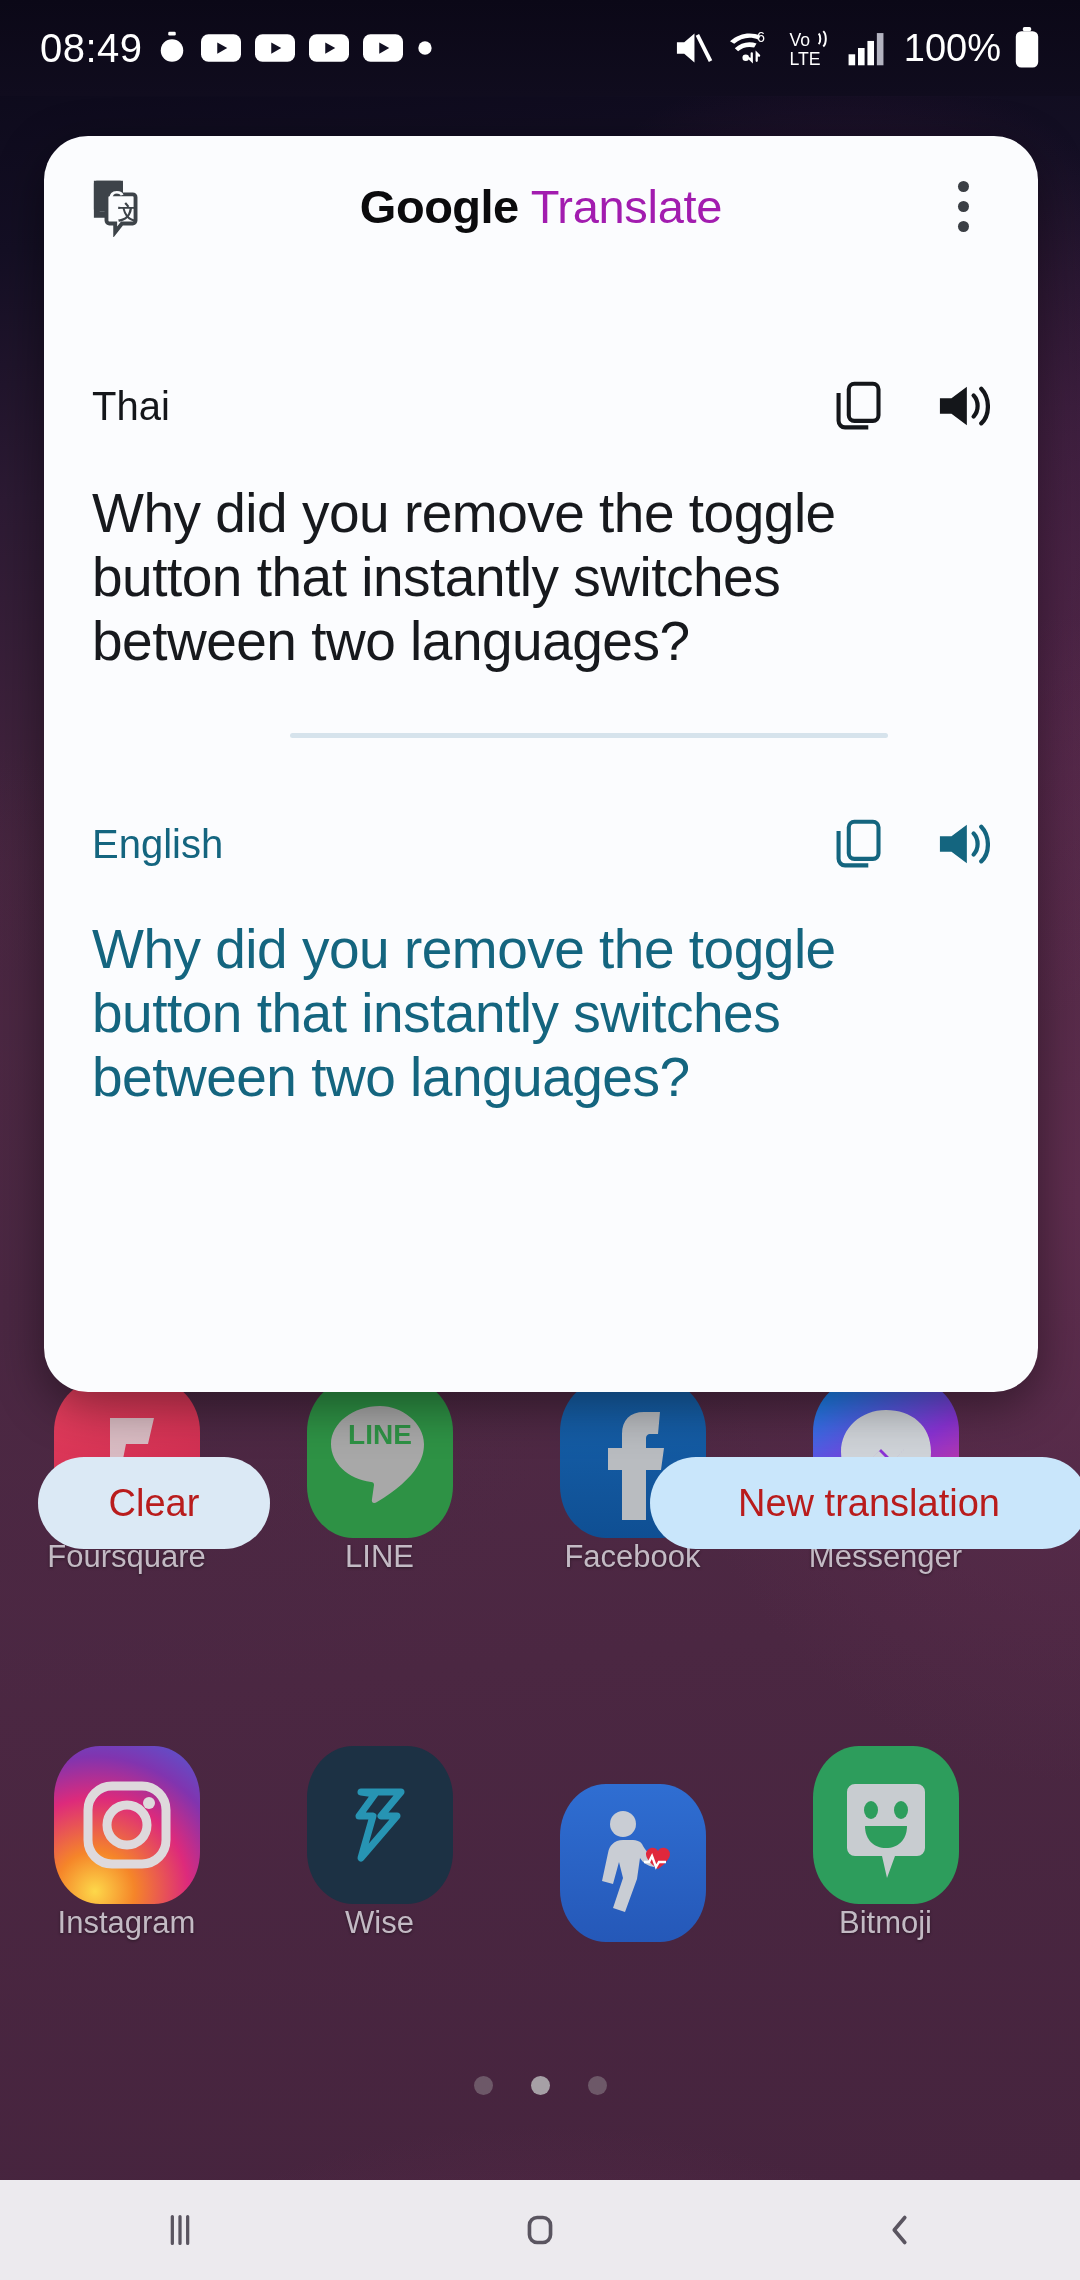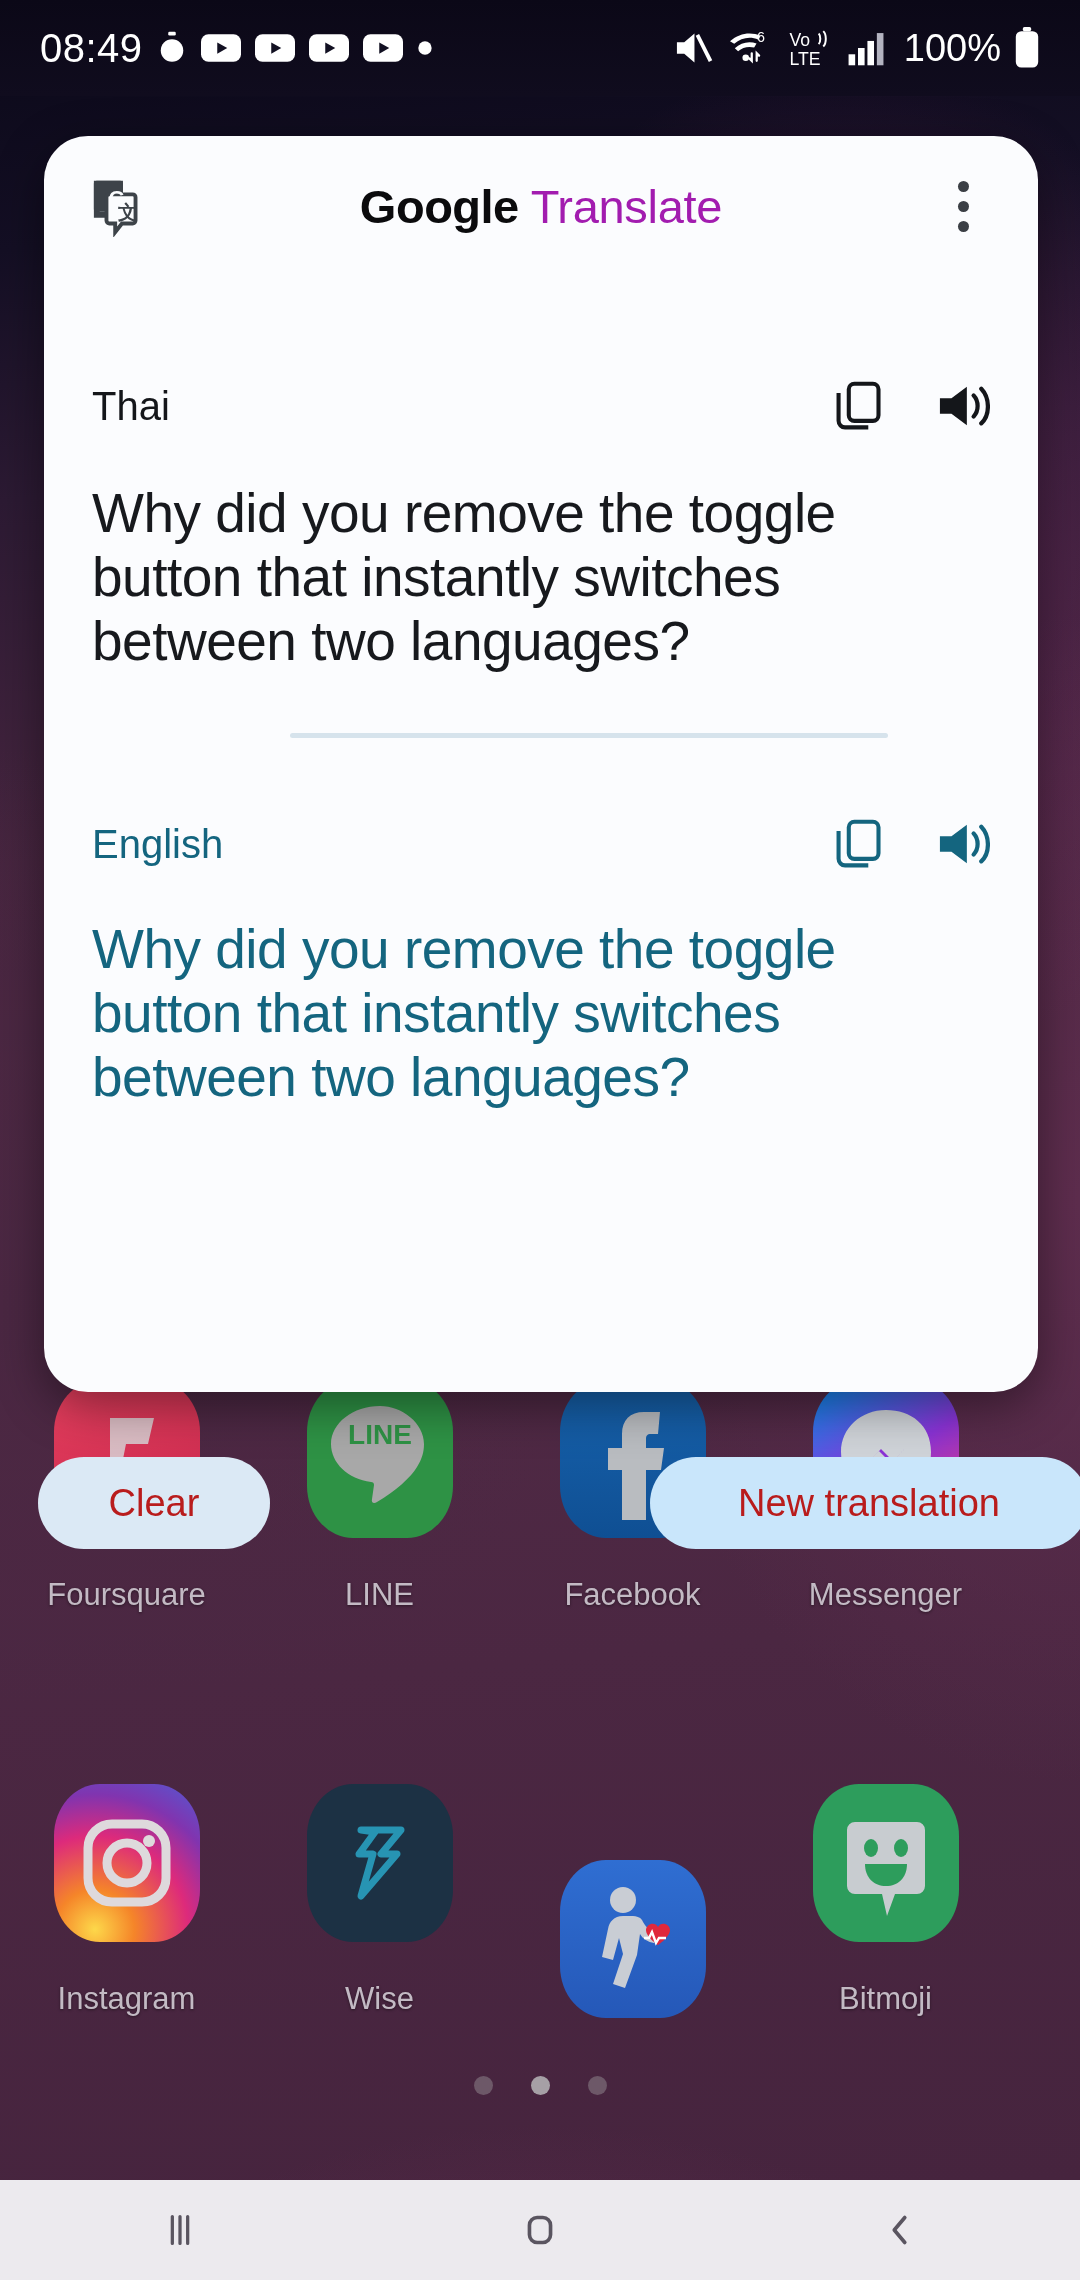--- a/index.html
+++ b/index.html
@@ -86,24 +86,24 @@
     position:absolute;height:92px;border-radius:52px;
     display:flex;align-items:center;justify-content:center;
     font-size:38px;color:#b91c1c;box-sizing:border-box;
   }
   .pill-clear{left:38px;top:1457px;width:232px;background:#dbe9f5;}
   .pill-new{left:650px;top:1457px;width:438px;background:#c9e6fb;}
 
   
   .apps{position:absolute;left:0;top:1380px;width:1080px;}
   .row{display:flex;}
-  .app{width:253px;display:flex;flex-direction:column;align-items:center;gap:20px;}
+  .app{width:253px;display:flex;flex-direction:column;align-items:center;}
   .app-icon{width:146px;height:158px;border-radius:46px/52px;position:relative;overflow:hidden;}
   .app-label{
-    margin-top:18px;font-size:31px;color:#c3bac4;text-align:center;
+    font-size:31px;color:#c3bac4;text-align:center;
     line-height:1.22;width:230px;text-shadow:0 1px 3px rgba(0,0,0,.45);
   }
   .row2{margin-top:38px;}
 
   .dots{position:absolute;left:0;top:2076px;width:1080px;display:flex;
         justify-content:center;align-items:center;gap:38px;}
   .dot{width:19px;height:19px;border-radius:50%;background:#6d5868;}
   .dot.on{background:#a6a0a6;}
 
   

